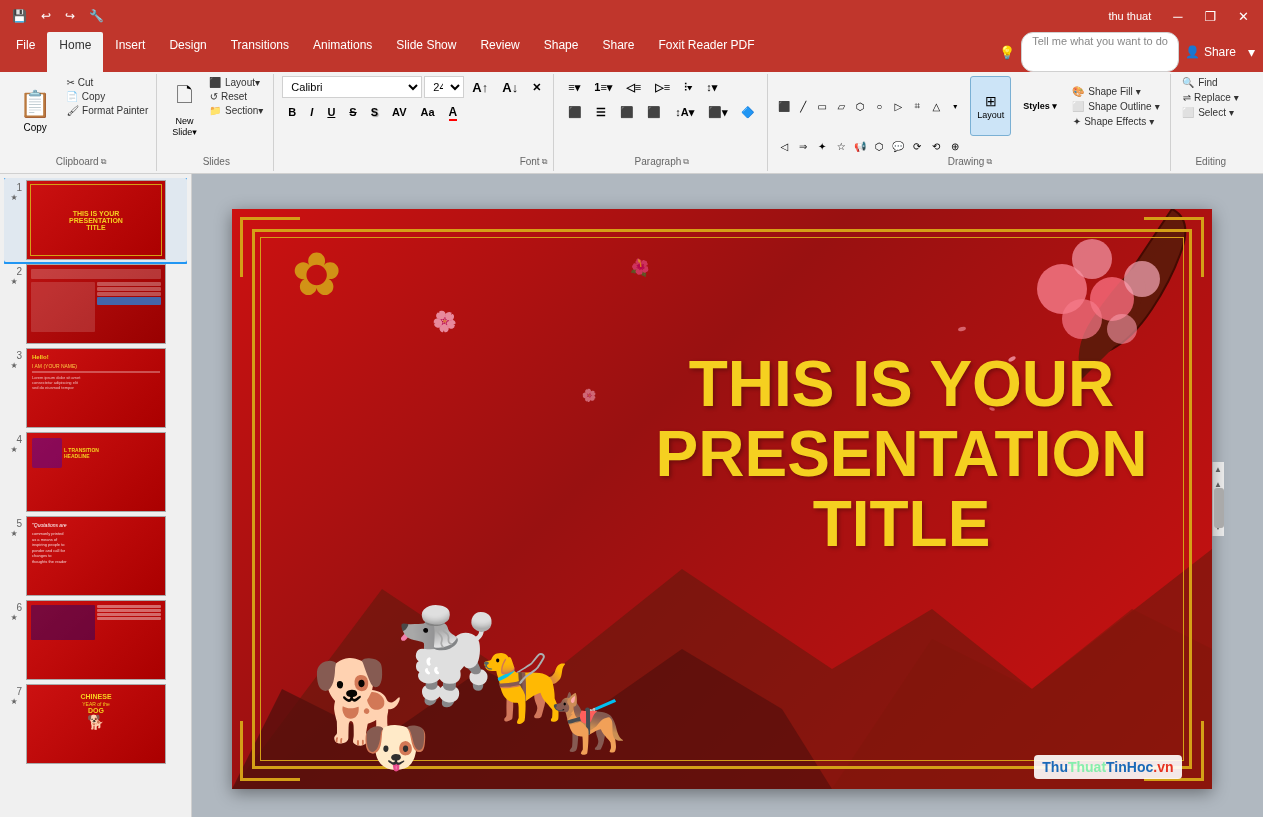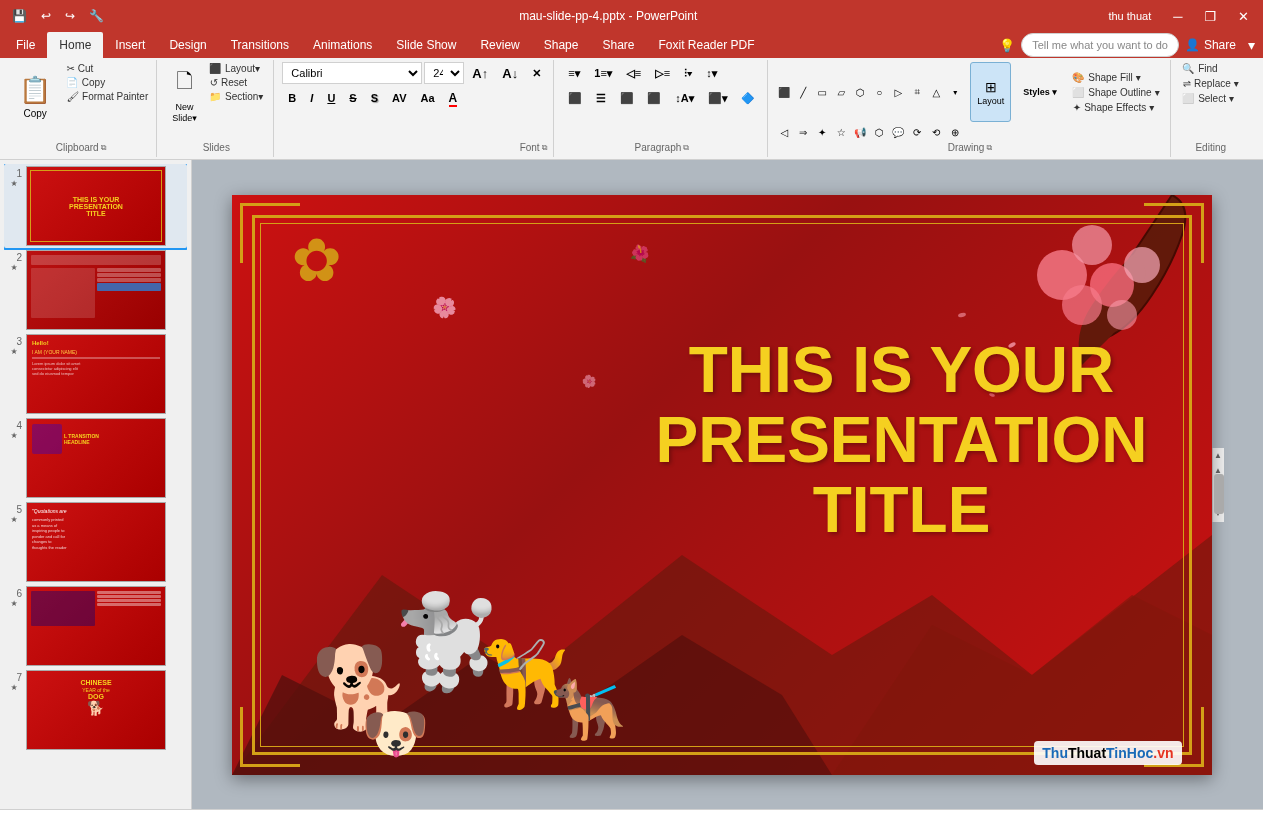--- a/index.html
+++ b/index.html
@@ -207,30 +207,30 @@
       padding: 0 12px;
       font-size: 11px;
       color: #888;
       cursor: text;
     }
     .shape-icon { width: 16px; height: 16px; display: flex; align-items: center; justify-content: center; font-size: 10px; cursor: pointer; border-radius: 2px; }
 
     
     .tell-me-box {
       display: flex;
-      align-items: center;
+      align-items: flex-start;
       gap: 4px;
       border: 1px solid #d0d0d0;
       background: white;
       border-radius: 12px;
       padding: 2px 10px;
       font-size: 11px;
       color: #888;
       cursor: text;
-      height: 24px;
+      height: 40px;
     }
 
     .paste-btn {
       display: flex;
       flex-direction: column;
       align-items: center;
       justify-content: center;
       padding: 4px 8px;
       cursor: pointer;
       border-radius: 3px;
@@ -288,21 +288,20 @@
 </head>
 <body>
 
 <div class="title-bar">
   <div class="title-bar-left">
     <span class="qat-btn" title="Save">💾</span>
     <span class="qat-btn" title="Undo">↩</span>
     <span class="qat-btn" title="Redo">↪</span>
     <span class="qat-btn">🔧</span>
   </div>
-  <div class="title-bar-center">mau-slide-pp-4.pptx - PowerPoint</div>
   <div class="title-bar-right">
     <span style="font-size:11px;color:white;margin-right:6px;">thu thuat</span>
     <span class="win-btn">─</span>
     <span class="win-btn">❐</span>
     <span class="win-btn close">✕</span>
   </div>
 </div>
 
 <div class="ribbon">
 
@@ -684,21 +683,21 @@
         <div>THIS IS YOUR</div>
         <div>PRESENTATION</div>
         <div>TITLE</div>
       </div>
 
       <div style="position:absolute;top:100px;left:200px;font-size:20px;color:#ff4444;opacity:0.7;transform:rotate(-30deg);">🌸</div>
       <div style="position:absolute;top:50px;left:400px;font-size:15px;color:#ff6666;opacity:0.6;transform:rotate(20deg);">🌺</div>
       <div style="position:absolute;top:180px;left:350px;font-size:12px;color:#ff4444;opacity:0.5;transform:rotate(-15deg);">🌸</div>
 
       <div style="position:absolute;bottom:10px;right:30px;font-size:14px;font-weight:bold;color:#1a6ab8;background:rgba(255,255,255,0.9);padding:4px 8px;border-radius:4px;z-index:10;">
-        <span style="color:#1a6ab8;">Thu</span><span style="color:#000000;">Thuat</span><span style="color:#1a6ab8;">TinHoc</span><span style="color:#e63322;">.vn</span>
+        <span style="color:#1a6ab8;">Thu</span><span style="color:#86efac;">Thuat</span><span style="color:#1a6ab8;">TinHoc</span><span style="color:#e63322;">.vn</span>
       </div>
     </div>
 
     <div class="v-scrollbar">
       <div class="scroll-btn">▲</div>
       <div class="scroll-track">
         <div class="scroll-thumb"></div>
       </div>
       <div style="display:flex;flex-direction:column;align-items:center;gap:0;">
         <div style="height:14px;display:flex;align-items:center;justify-content:center;cursor:pointer;font-size:8px;color:#666;width:12px;">▲</div>

